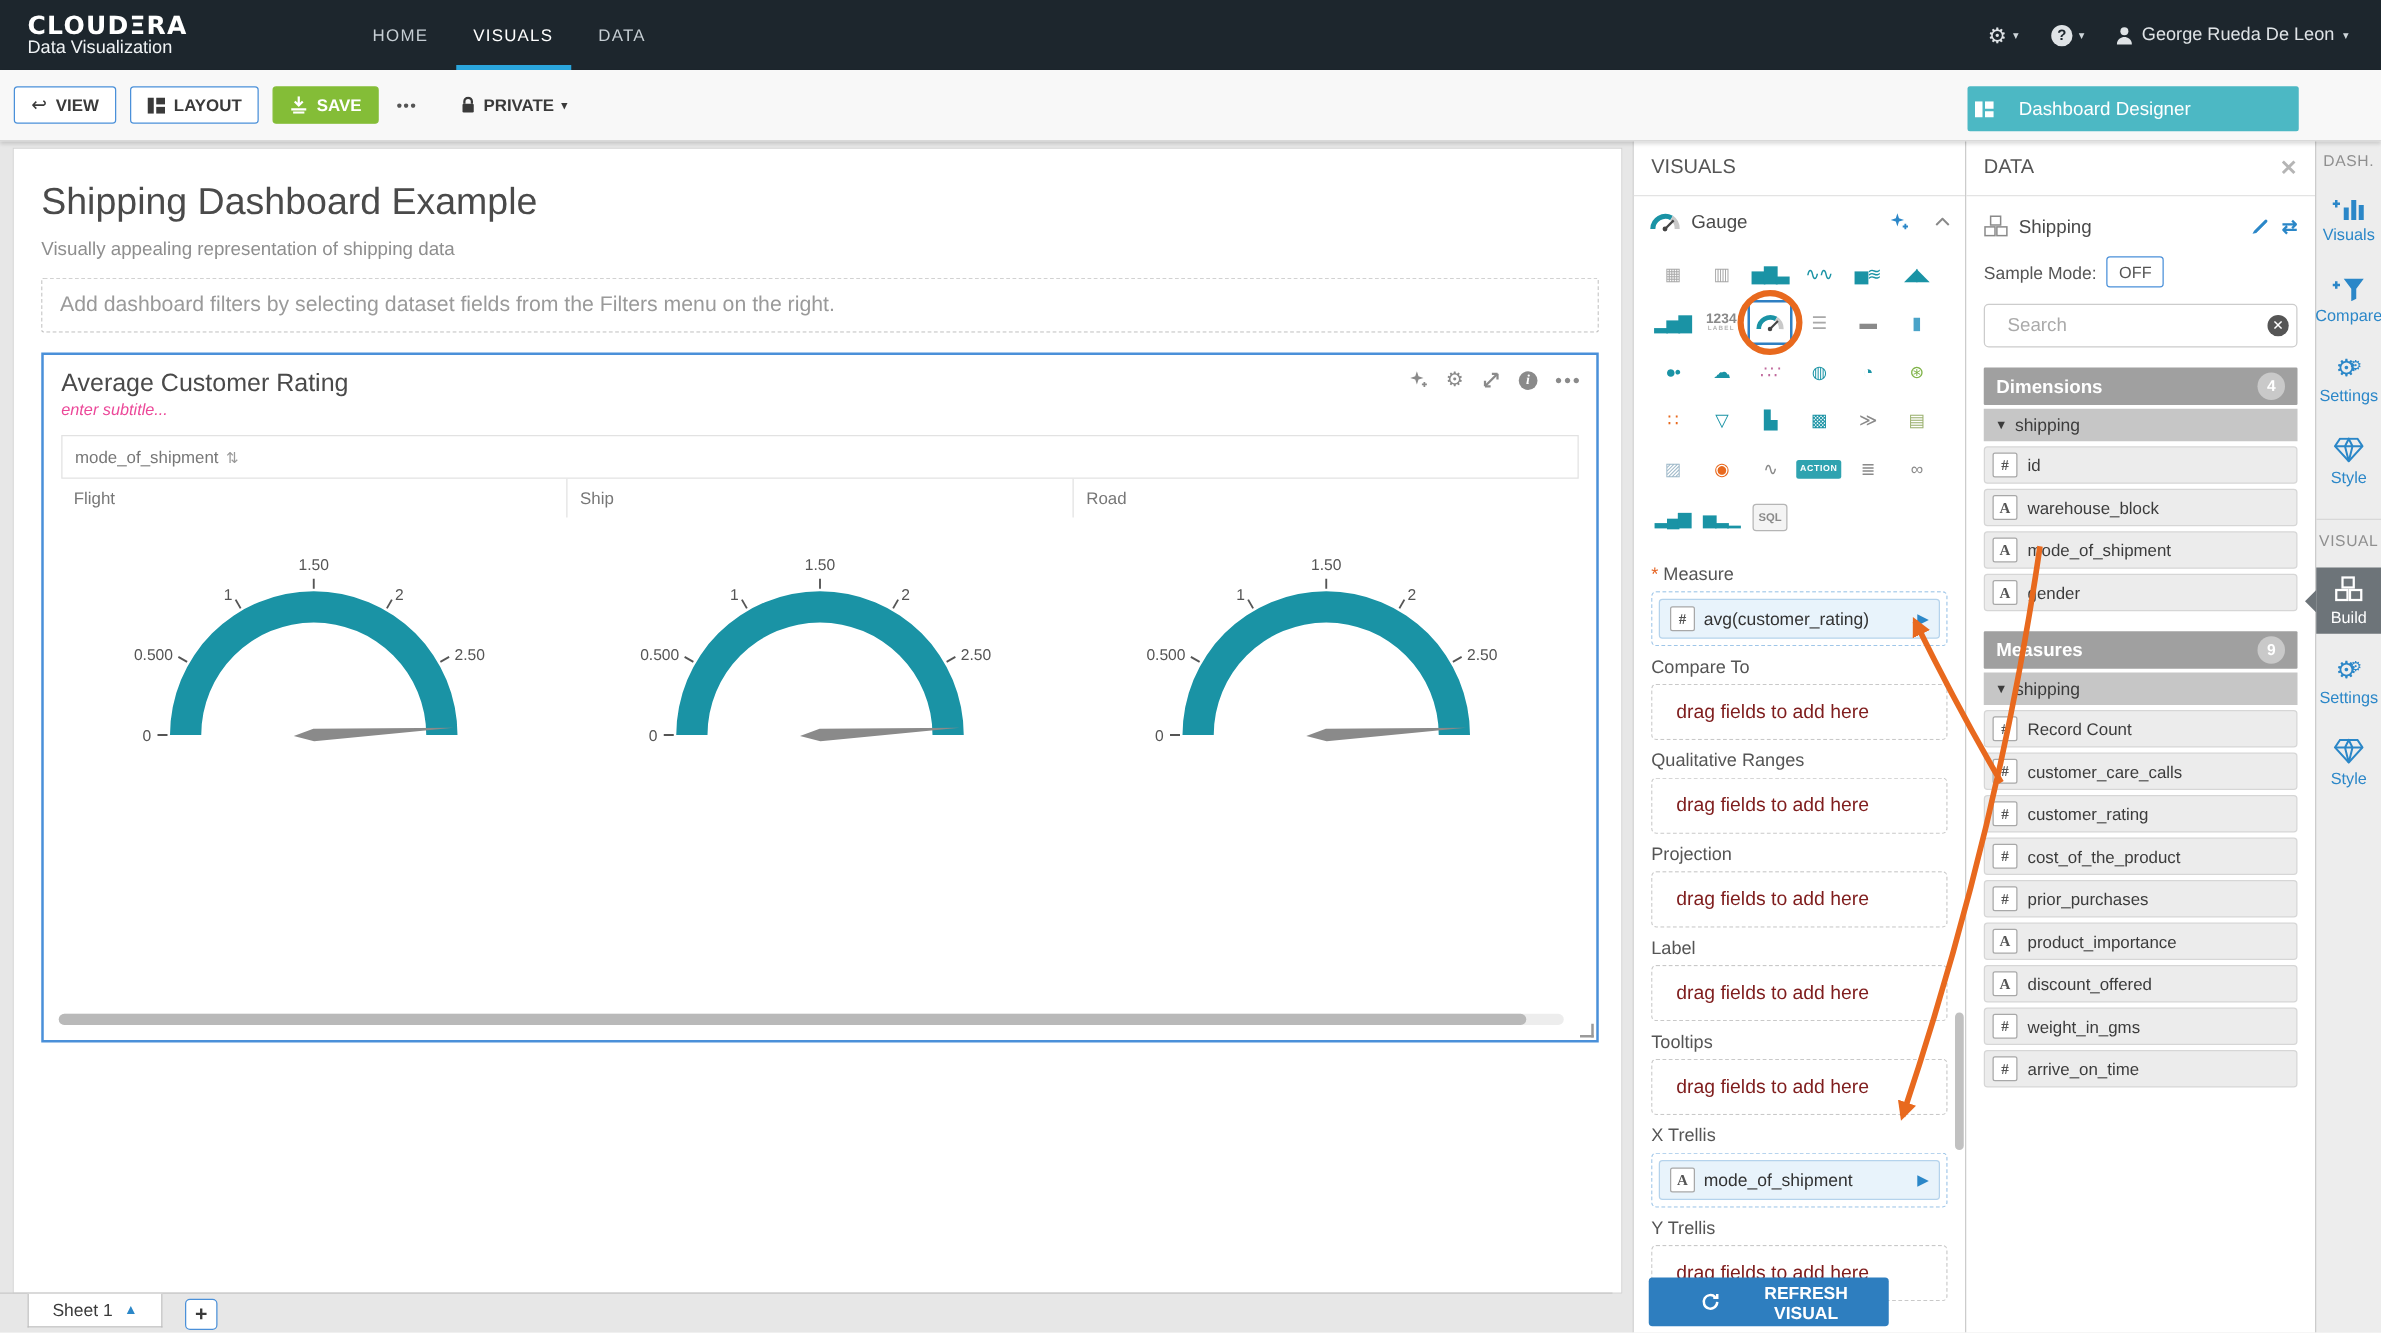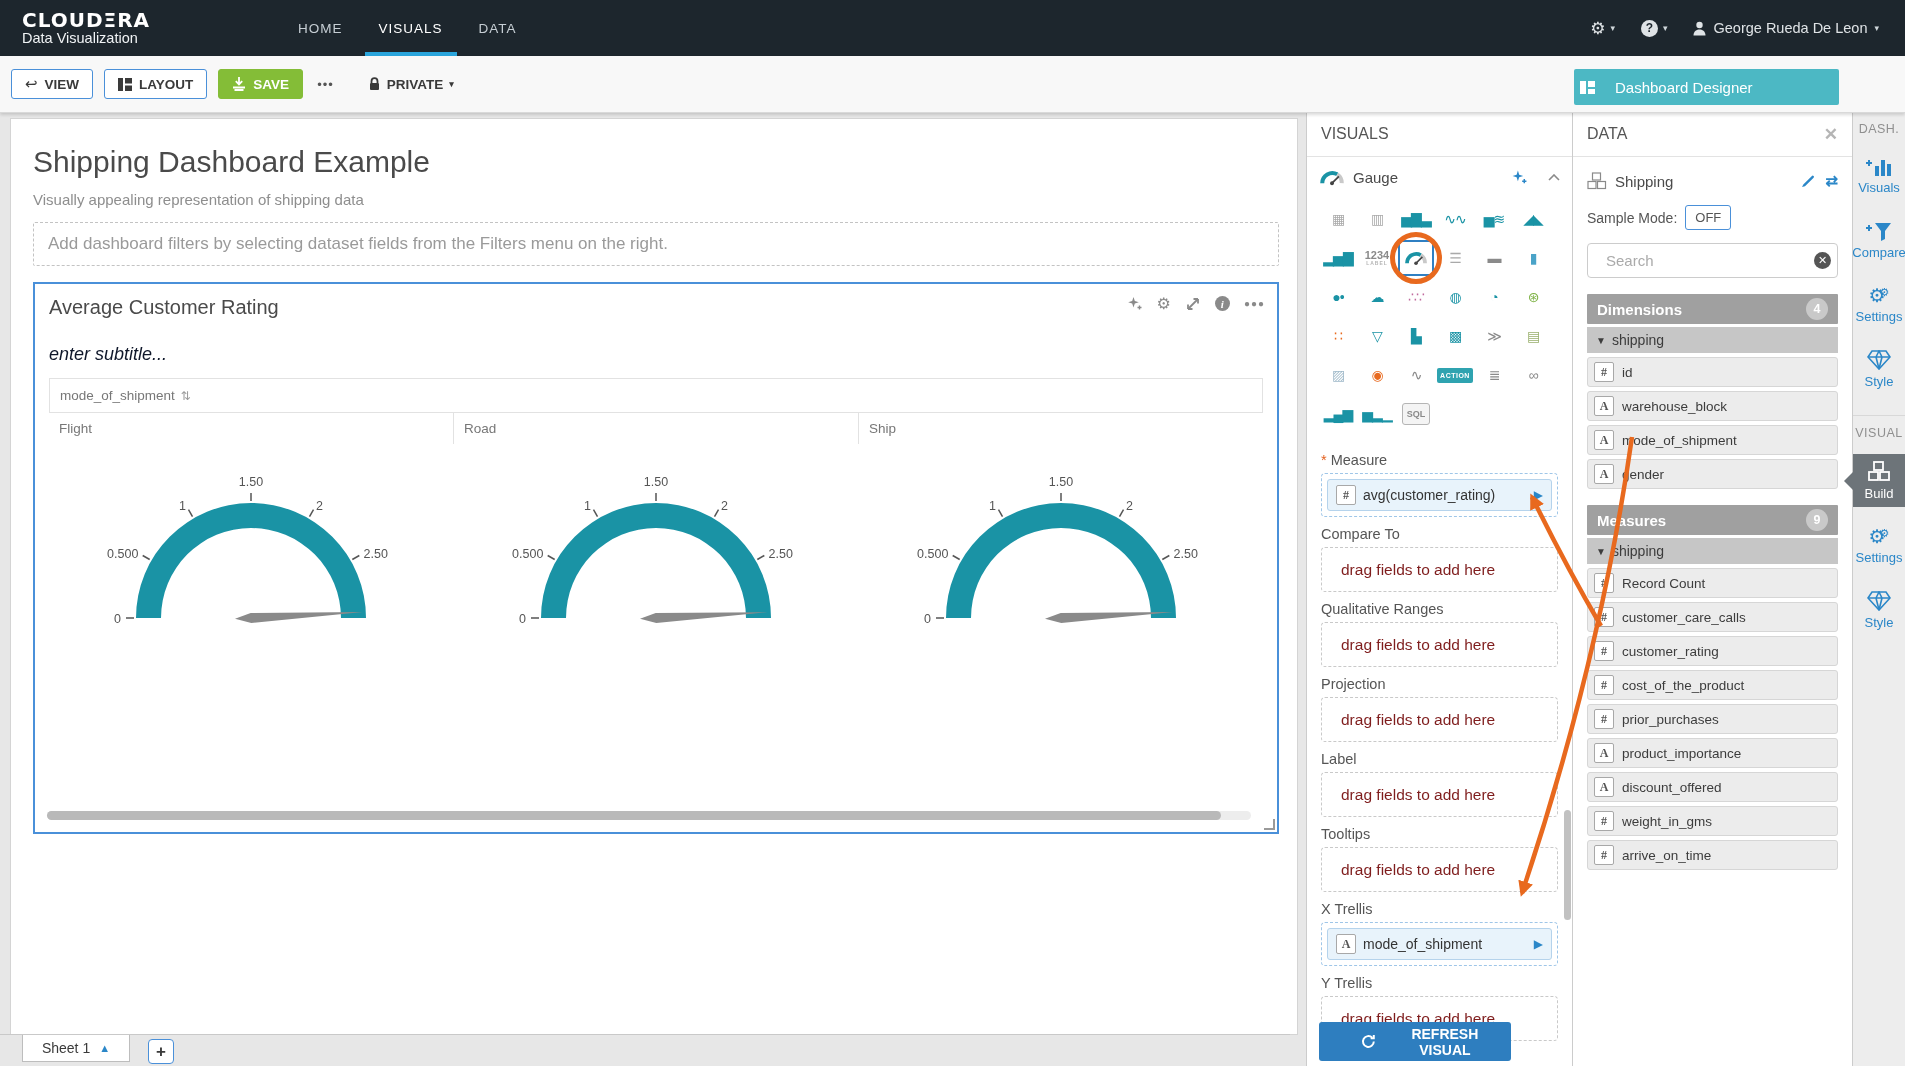--- a/index.html
+++ b/index.html
@@ -33,21 +33,21 @@
         font-size:15px;display:flex;align-items:center;justify-content:flex-start;gap:20px;cursor:pointer;font-family:inherit;}
   
   .canvas{position:absolute;top:112px;left:0;width:1306px;bottom:0;background:#e7e7e7;}
   .dash-card{position:absolute;left:10px;top:6px;width:1288px;height:917px;background:#fff;border:1px solid #d4d4d4;box-sizing:border-box;padding:0 18px 0 22px;}
   .dash-title{font-size:30px;color:#4a4a4a;margin-top:26px;font-weight:400;}
   .dash-subtitle{font-size:15px;color:#8e8e8e;margin-top:12px;}
   .filter-hint{margin-top:14px;border:1px dashed #c3c3c3;border-radius:2px;padding:11px 14px;font-size:17px;color:#9a9a9a;}
   
   .visual{margin-top:16px;border:2px solid #4a90d9;height:552px;position:relative;box-sizing:border-box;padding:12px 14px;}
   .visual-title{font-size:20px;color:#4a4a4a;}
-  .visual-subtitle{font-size:18px;color:#0f172a;font-style:italic;margin-top:25px;}
+  .visual-subtitle{font-size:13px;color:#ec4899;font-style:italic;margin-top:1px;}
   .visual-tools{position:absolute;top:10px;right:12px;display:flex;align-items:center;gap:14px;color:#8a8a8a;}
   .visual-tools .vt{cursor:pointer;display:inline-flex;align-items:center;}
   .infoc{display:inline-flex;width:15px;height:15px;border-radius:50%;background:#8a8a8a;color:#fff;font-size:11px;font-style:italic;font-weight:bold;align-items:center;justify-content:center;font-family:"Liberation Serif",serif;}
   .dots3{font-size:10px;letter-spacing:1px;}
   .trellis-head{margin-top:13px;height:33px;border:1px solid #e2e2e2;display:flex;align-items:center;padding-left:10px;
                 font-size:13.5px;color:#777;gap:6px;cursor:pointer;}
   .sort-ic{color:#9a9a9a;font-size:12px;}
   .gcols{display:flex;}
   .gcol{flex:1;box-sizing:border-box;}
   .gcols.labels .gcol{height:31px;display:flex;align-items:center;padding-left:10px;font-size:13.5px;color:#777;border-bottom:0;}
@@ -223,22 +223,22 @@
         <span class="vt infoc">i</span>
         <span class="vt dots3">●●●</span>
       </div>
 
       <div class="trellis-head">
         <span>mode_of_shipment</span>
         <span class="sort-ic">⇅</span>
       </div>
       <div class="gcols labels">
           <div class="gcol">Flight</div>
+          <div class="gcol">Ship</div>
           <div class="gcol">Road</div>
-          <div class="gcol">Ship</div>
         </div>
       <div class="gcols charts">
           <div class="gcol">
             <svg width="316" height="168" viewBox="0 0 316 168">
               <path d="M 43 158 A 115 115 0 0 1 273 158 L 248 158 A 90 90 0 0 0 68 158 Z" fill="#1a93a5"></path>
               <line x1="41.0" y1="158.0" x2="33.0" y2="158.0" stroke="#555" stroke-width="1.5"></line>
               <text x="28.0" y="163.0" text-anchor="end" font-size="12.5" fill="#555" font-family="Liberation Sans, sans-serif">0</text>
               <line x1="56.7" y1="99.5" x2="49.7" y2="95.5" stroke="#555" stroke-width="1.5"></line>
               <text x="45.4" y="98.0" text-anchor="end" font-size="12.5" fill="#555" font-family="Liberation Sans, sans-serif">0.500</text>
               <line x1="99.5" y1="56.7" x2="95.5" y2="49.7" stroke="#555" stroke-width="1.5"></line>

